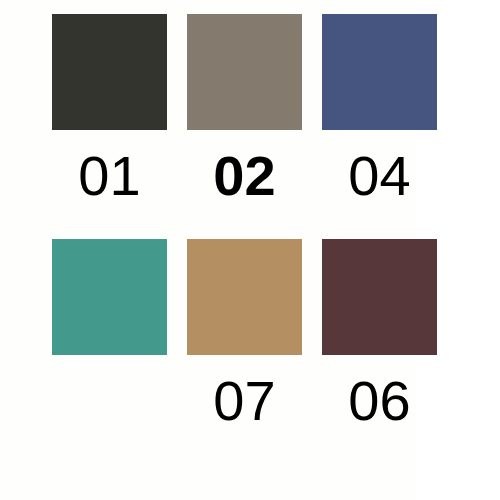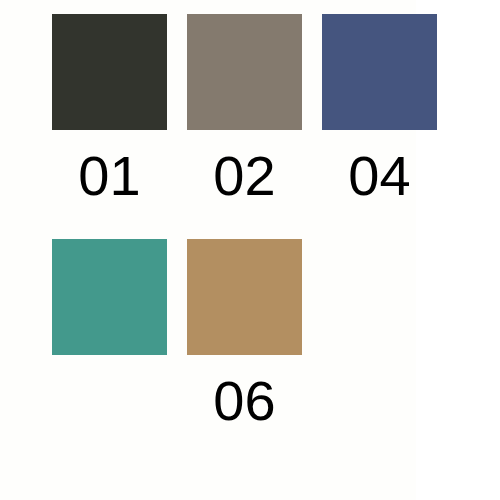--- a/index.html
+++ b/index.html
@@ -73,32 +73,36 @@
 <div id="palette-root" style="background-color: rgb(255, 255, 255);">
   <div class="palette-grid" style="background-color: rgb(254, 254, 252);">
 
     <div class="swatch-cell">
       <span class="swatch-chip" style="background-color: rgb(50, 52, 45);"></span>
       <span class="swatch-label" style="color: rgb(0, 0, 0);">01</span>
     </div>
 
     <div class="swatch-cell">
       <span class="swatch-chip" style="background-color: rgb(132, 122, 110);"></span>
-      <span class="swatch-label" style="color: rgb(0, 0, 0);">02</span>
+      <span class="swatch-label" style="color: rgb(0, 0, 0); font-weight: bold;">02</span>
     </div>
 
     <div class="swatch-cell">
       <span class="swatch-chip" style="background-color: rgb(69, 85, 127);"></span>
       <span class="swatch-label" style="color: rgb(0, 0, 0);">04</span>
     </div>
 
     <div class="swatch-cell">
       <span class="swatch-chip" style="background-color: rgb(67, 153, 140);"></span>
     </div>
 
     <div class="swatch-cell">
       <span class="swatch-chip" style="background-color: rgb(179, 143, 97);"></span>
+      <span class="swatch-label" style="color: rgb(0, 0, 0);">07</span>
+    </div>
+
+    <div class="swatch-cell">
+      <span class="swatch-chip" style="background-color: rgb(87, 55, 57);"></span>
       <span class="swatch-label" style="color: rgb(0, 0, 0);">06</span>
     </div>
-
 
   </div>
 </div>
 
 </body></html>

